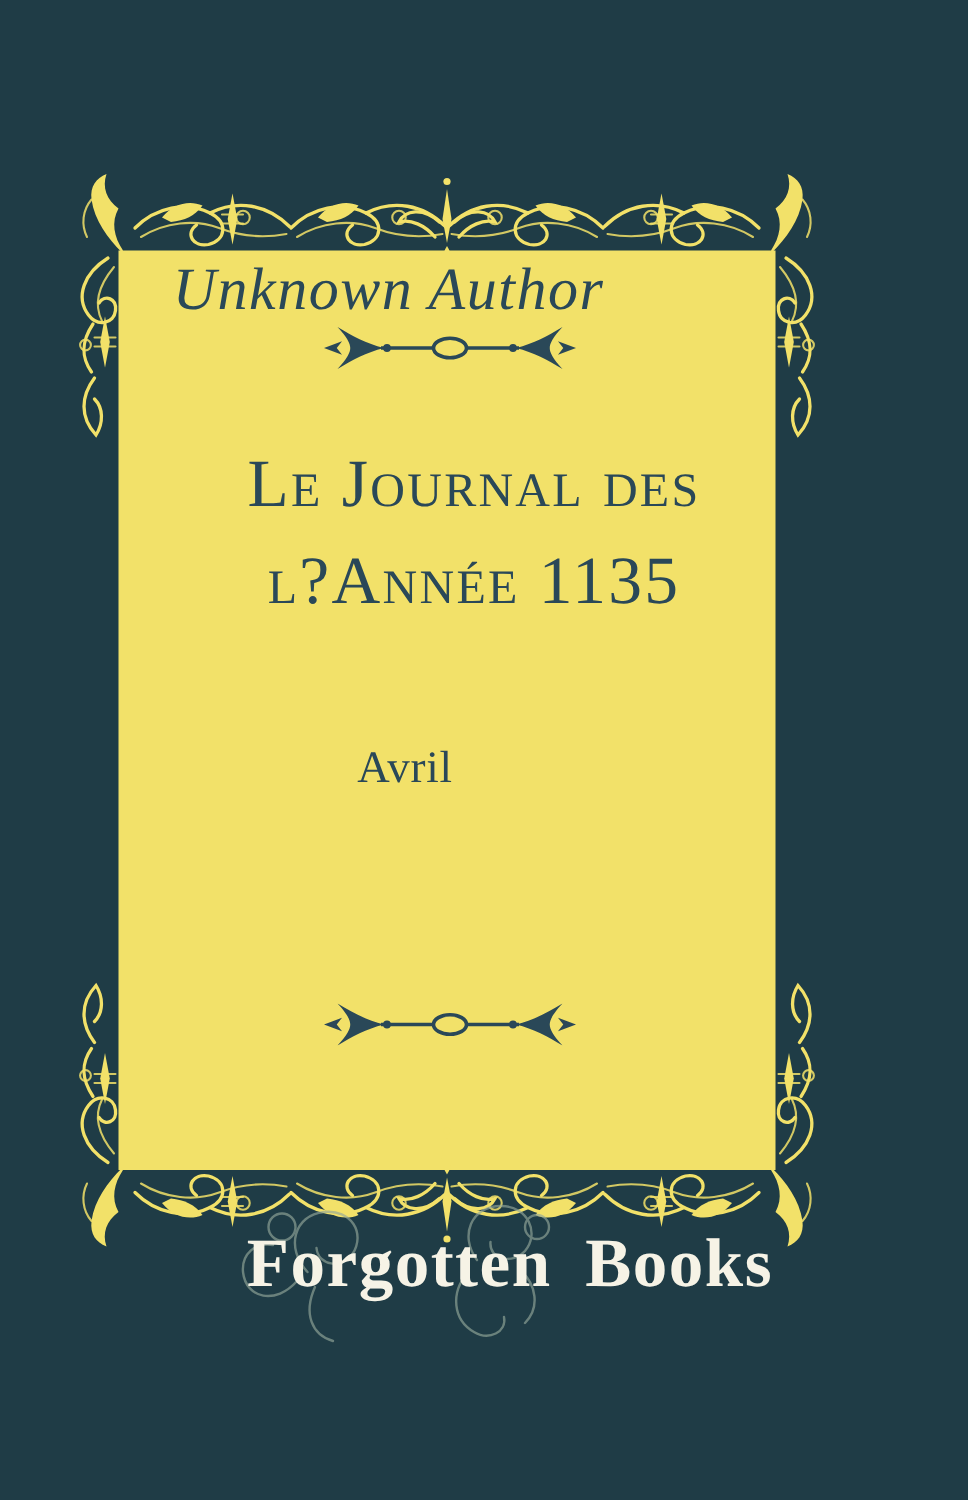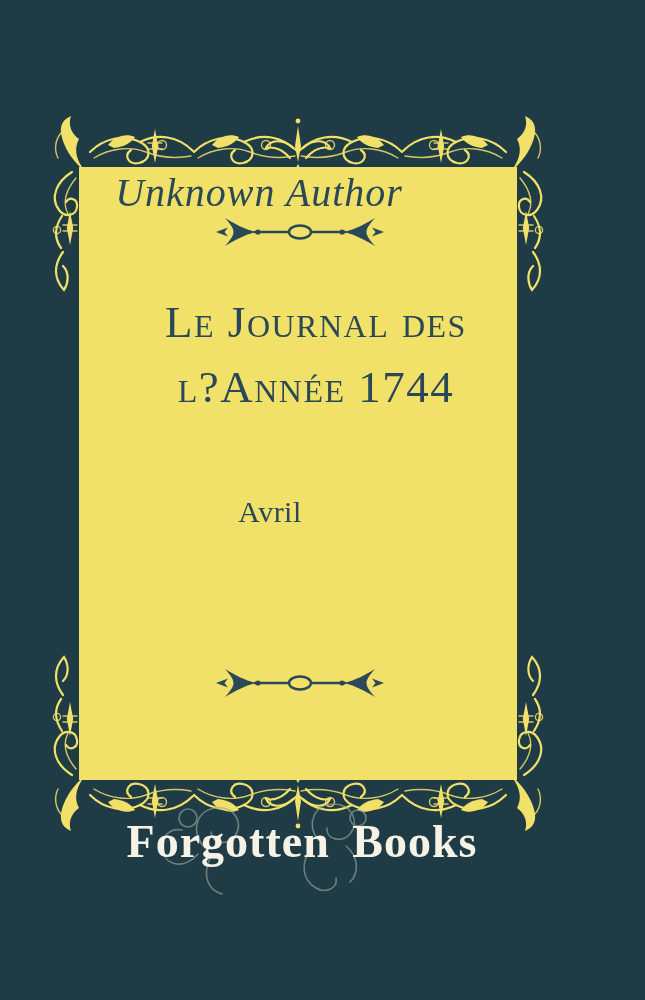--- a/index.html
+++ b/index.html
@@ -19,21 +19,21 @@
   .dk{fill:#2a4858;}
   .dks{fill:none;stroke:#2a4858;stroke-width:2.4;}
   .title{position:absolute;left:79px;top:290px;width:438px;margin:0;text-align:center;
          font-variant:small-caps;font-weight:normal;font-size:45px;line-height:65px;
          color:#2a4858;letter-spacing:1.5px;}
   .title span{display:block;padding-left:36px;}
   .subtitle{position:absolute;left:79px;top:495px;width:382px;text-align:center;
             font-size:30px;color:#2a4858;letter-spacing:.5px;}
   .publisher{position:absolute;left:0;top:816px;width:604px;text-align:center;
              font-weight:bold;font-size:46px;line-height:52px;color:#f6f3e6;
-             letter-spacing:1px;word-spacing:10px;}
+             letter-spacing:1px;word-spacing:10px;padding-left:38px;}
   .logo-flourish{position:absolute;left:150px;top:788px;width:310px;height:120px;}
   .lf{fill:none;stroke:#93a79a;stroke-width:1.6;stroke-linecap:round;opacity:.65;}
 </style>
 </head>
 <body>
 
 <div class="cover">
 
   <div class="panel"></div>
 
@@ -113,21 +113,21 @@
     </g>
     <g transform="translate(180,0) scale(-1,1)">
         <use href="#divhalf"></use>
       </g>
     <path class="dks" d="M44,14 L79,14 M101,14 L136,14"></path>
     <ellipse class="dks" cx="90" cy="14" rx="11" ry="6.5"></ellipse>
   </svg>
 
   <h1 class="title">
     <span>Le Journal des</span>
-    <span>l?Année 1744</span>
+    <span>l?Année 1135</span>
   </h1>
 
   <div class="subtitle">Avril</div>
 
   <svg class="divider d2" viewBox="0 0 180 28" aria-hidden="true">
     <use href="#divhalf"></use>
     <g transform="translate(180,0) scale(-1,1)">
         <use href="#divhalf"></use>
       </g>
     <path class="dks" d="M44,14 L79,14 M101,14 L136,14"></path>

